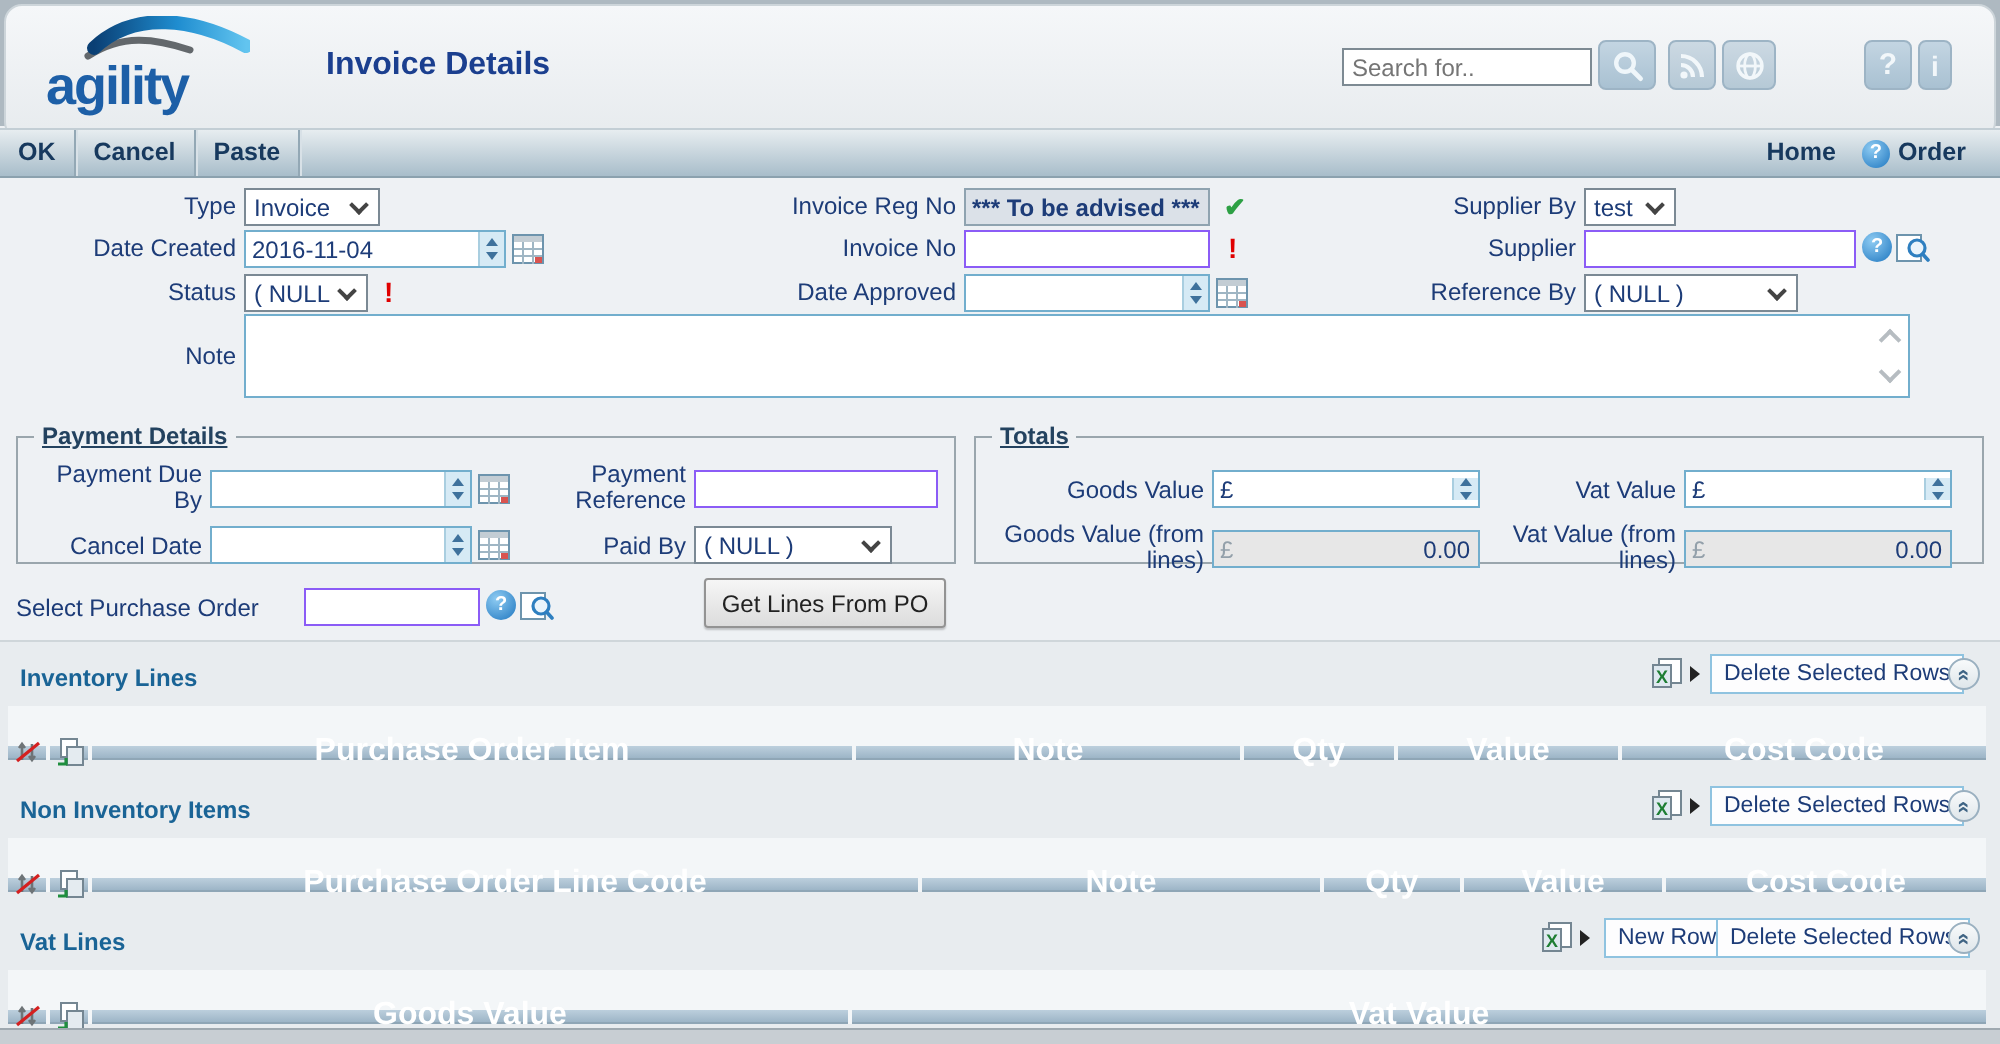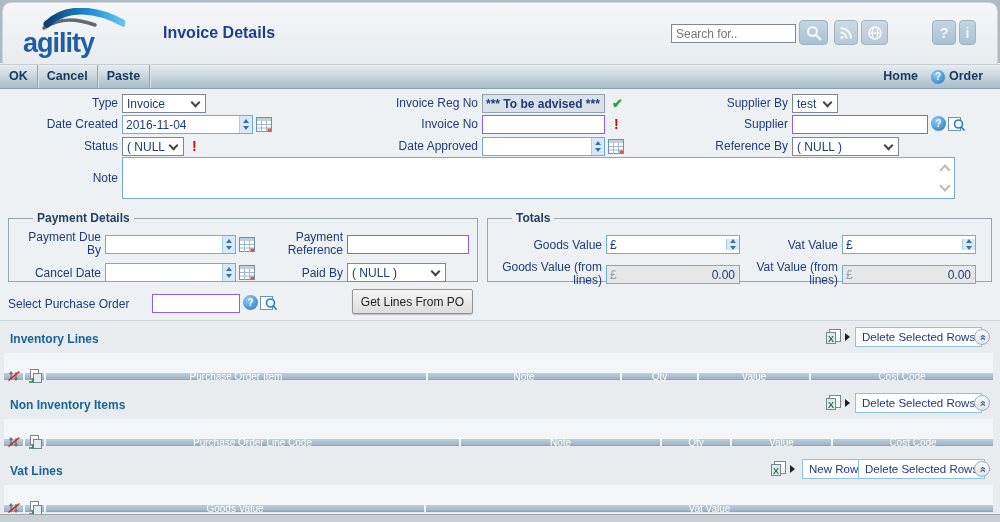--- a/index.html
+++ b/index.html
@@ -64,21 +64,21 @@
   .lookupbtn { position:absolute; width:17px; height:16px; cursor:pointer; }
 
   .notearea { position:absolute; left:122px; top:157px; width:833px; height:42px; border:1px solid #72aecd; background:#fff; }
   .notearea textarea { width:100%; height:100%; border:0; outline:0; resize:none; font-family:"Liberation Sans",sans-serif;
        font-size:12px; color:#1d3c78; padding:2px 18px 2px 4px; background:transparent; }
   .nvee { position:absolute; right:5px; width:8px; height:8px; border-right:2px solid #b6bcc1; border-bottom:2px solid #b6bcc1; }
   .nvee.up { top:8px; transform:rotate(225deg); }
   .nvee.down { bottom:8px; transform:rotate(45deg); }
 
   fieldset.fs { position:absolute; border:1px solid #9aa6ad; padding:0; }
-  fieldset.fs legend { margin-left:24px; padding:0 4px; color:#23425f; font-size:12px; font-weight:bold; }
+  fieldset.fs legend { margin-left:8px; padding:0 4px; color:#23425f; font-size:12px; font-weight:bold;text-decoration:underline; }
   #fs-payment { left:8px; top:211px; width:470px; height:71px; }
   #fs-totals { left:487px; top:211px; width:505px; height:71px; }
 
   .moneyfield { position:absolute; height:19px; border:1px solid #72aecd; background:#fff; display:flex; align-items:center; }
   .moneyfield .cur { color:#1d3c78; font-size:12px; padding:0 3px; }
   .moneyfield input { border:0; outline:0; flex:1; min-width:0; font-size:12px; color:#1d3c78;
        font-family:"Liberation Sans",sans-serif; background:transparent; }
   .moneyfield.ro { background:#e7e7e7; }
   .moneyfield.ro .cur { color:#93a0aa; }
   .moneyfield.ro input { text-align:right; padding-right:4px; }
@@ -93,21 +93,21 @@
   .sec-title { position:absolute; left:10px; font-size:12px; font-weight:bold; color:#1a6496; }
   .secbtn { position:absolute; height:20px; background:#fdfdfe; border:1px solid #8fc3e0; color:#1d3c78;
        font-size:11.5px; padding:0 6px; cursor:pointer; font-family:"Liberation Sans",sans-serif; }
   .collapsebtn { position:absolute; width:16px; height:16px; border:1px solid #9ab0c0; border-radius:8px;
        background:linear-gradient(#f8fafb,#dfe6ea); display:flex; align-items:center; justify-content:center; cursor:pointer; }
   .collapsebtn span { display:block; transform:rotate(-90deg); color:#3f6484; font-weight:bold; font-size:11px; line-height:1; }
   .excel-wrap { position:absolute; display:flex; align-items:center; gap:2px; cursor:pointer; }
   .menu-arrow { width:0; height:0; border-top:4px solid transparent; border-bottom:4px solid transparent; border-left:5px solid #222; }
 
   .ghead { position:absolute; left:4px; width:989px; height:27px; display:flex; gap:2px; background:#f3f6f8; }
-  .gcell { background:linear-gradient(#bccfdd,#9db5c7); color:#fff; font-weight:normal; font-size:10px;
+  .gcell { background:linear-gradient(#bccfdd,#9db5c7); color:#fff; font-weight:bold; font-size:16px;
        display:flex; align-items:center; justify-content:center; border-bottom:1px solid #8fa6b6;margin-top:20px; }
   .gcell.icon { width:19px; flex:none; }
   .gcell.grow { flex:1; }
 </style>
 </head>
 <body>
 
 <div id="app">
 
   <div class="header-band">
@@ -167,21 +167,21 @@
     <div class="tbtn">Paste</div>
     <div class="tsep"></div>
     <div class="toolbar-right">
       <div class="tbtn">Home</div>
       <div class="helpball">?</div>
       <div class="tbtn" style="padding-left:0">Order</div>
     </div>
   </div>
 
   <div class="lbl" style="left:0;top:97;left:0px;top:97px;width:118px">Type</div>
-  <div class="selectbox" style="left:122px;top:94px;width:84px">
+  <div class="selectbox" style="left:122px;top:94px;width:68px">
     <span class="val">Invoice</span>
     <span class="vee"></span>
   </div>
 
   <div class="lbl" style="left:350px;top:97px;width:128px">Invoice Reg No</div>
   <input class="inp ro" style="left: 482px; top: 94px; width: 123px;" readonly="" value="*** To be advised ***">
   <span class="mark-ok" style="left:612px;top:96px">✔</span>
 
   <div class="lbl" style="left:640px;top:97px;width:148px">Supplier By</div>
   <div class="selectbox" style="left:792px;top:94px;width:46px">

